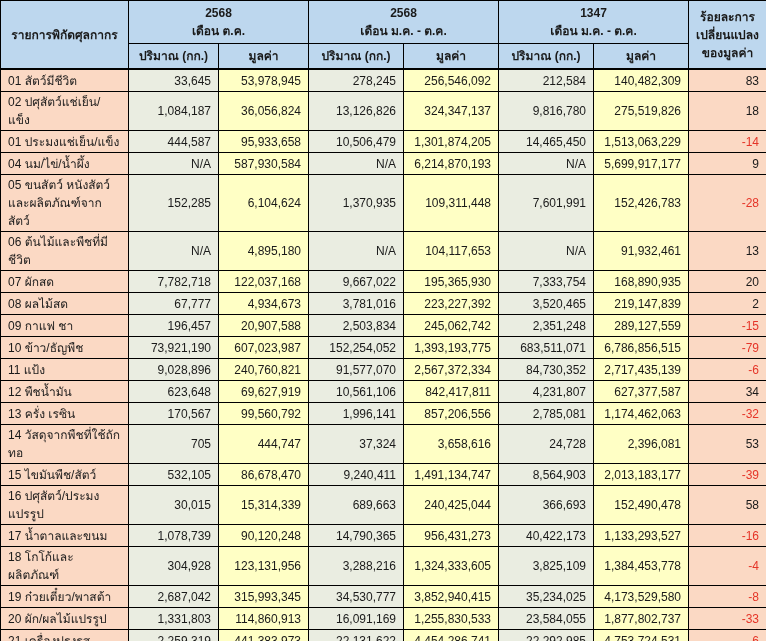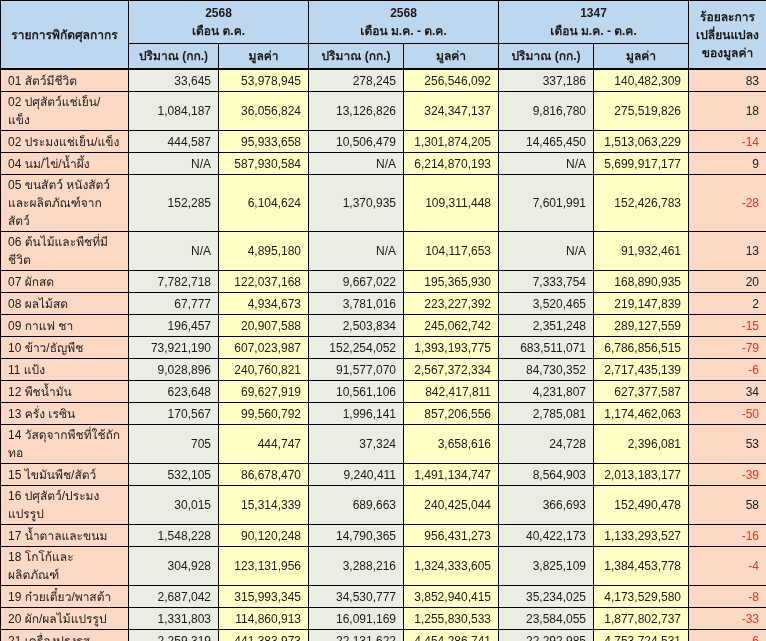--- a/index.html
+++ b/index.html
@@ -69,36 +69,36 @@
       <th>มูลค่า</th>
     </tr>
   </thead>
   <tbody>
       <tr>
     <td class="label">01 สัตว์มีชีวิต</td>
     <td class="qty">33,645</td>
     <td class="val">53,978,945</td>
     <td class="qty">278,245</td>
     <td class="val">256,546,092</td>
-    <td class="qty">337,186</td>
+    <td class="qty">212,584</td>
     <td class="val">140,482,309</td>
     <td class="pct">83</td>
   </tr>
       <tr>
     <td class="label">02 ปศุสัตว์แช่เย็น/แข็ง</td>
     <td class="qty">1,084,187</td>
     <td class="val">36,056,824</td>
     <td class="qty">13,126,826</td>
     <td class="val">324,347,137</td>
     <td class="qty">9,816,780</td>
     <td class="val">275,519,826</td>
     <td class="pct">18</td>
   </tr>
       <tr>
-    <td class="label">02 ประมงแช่เย็น/แข็ง</td>
+    <td class="label">01 ประมงแช่เย็น/แข็ง</td>
     <td class="qty">444,587</td>
     <td class="val">95,933,658</td>
     <td class="qty">10,506,479</td>
     <td class="val">1,301,874,205</td>
     <td class="qty">14,465,450</td>
     <td class="val">1,513,063,229</td>
     <td class="pct neg">-14</td>
   </tr>
       <tr>
     <td class="label">04 นม/ไข่/น้ำผึ้ง</td>
@@ -192,21 +192,21 @@
     <td class="pct">34</td>
   </tr>
       <tr>
     <td class="label">13 ครั่ง เรซิน</td>
     <td class="qty">170,567</td>
     <td class="val">99,560,792</td>
     <td class="qty">1,996,141</td>
     <td class="val">857,206,556</td>
     <td class="qty">2,785,081</td>
     <td class="val">1,174,462,063</td>
-    <td class="pct neg">-50</td>
+    <td class="pct neg">-32</td>
   </tr>
       <tr>
     <td class="label">14 วัสดุจากพืชที่ใช้ถักทอ</td>
     <td class="qty">705</td>
     <td class="val">444,747</td>
     <td class="qty">37,324</td>
     <td class="val">3,658,616</td>
     <td class="qty">24,728</td>
     <td class="val">2,396,081</td>
     <td class="pct">53</td>
@@ -226,21 +226,21 @@
     <td class="qty">30,015</td>
     <td class="val">15,314,339</td>
     <td class="qty">689,663</td>
     <td class="val">240,425,044</td>
     <td class="qty">366,693</td>
     <td class="val">152,490,478</td>
     <td class="pct">58</td>
   </tr>
       <tr>
     <td class="label">17 น้ำตาลและขนม</td>
-    <td class="qty">1,548,228</td>
+    <td class="qty">1,078,739</td>
     <td class="val">90,120,248</td>
     <td class="qty">14,790,365</td>
     <td class="val">956,431,273</td>
     <td class="qty">40,422,173</td>
     <td class="val">1,133,293,527</td>
     <td class="pct neg">-16</td>
   </tr>
       <tr>
     <td class="label">18 โกโก้และผลิตภัณฑ์</td>
     <td class="qty">304,928</td>

